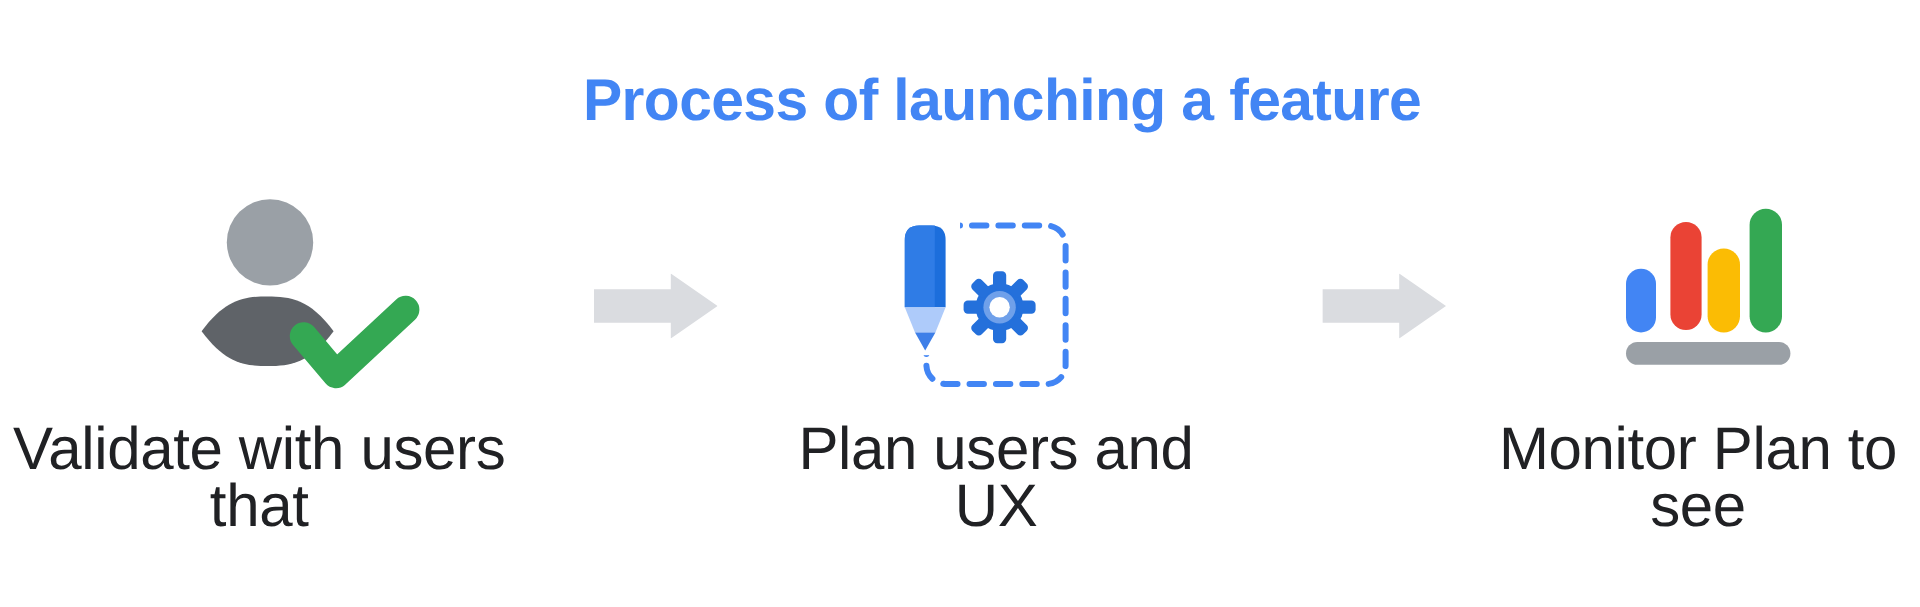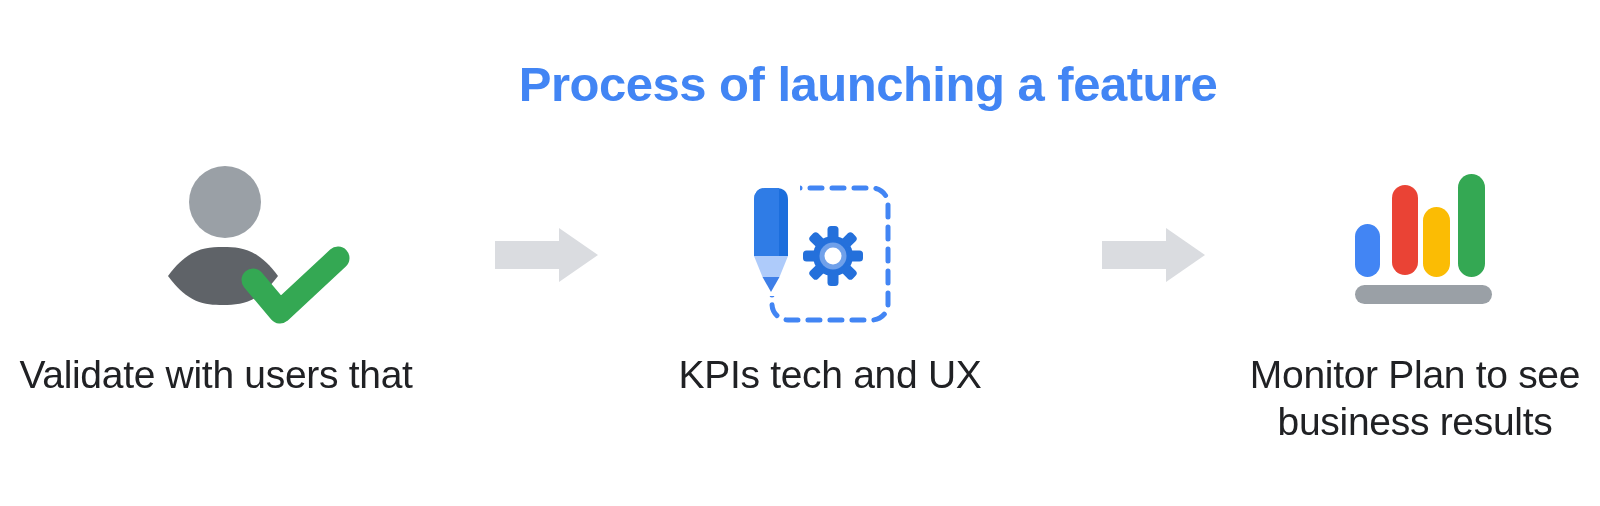--- a/index.html
+++ b/index.html
@@ -1,27 +1,27 @@
 <!DOCTYPE html>
 <html><head>
 <meta charset="utf-8">
 <style>
   html,body{margin:0;padding:0;background:#ffffff;}
   .canvas{
     position:relative;width:1600px;height:506px;background:#ffffff;
     font-family:"Liberation Sans",sans-serif;overflow:hidden;
   }
   .title{
-    position:absolute;left:868px;top:56px;transform:translateX(-50%);
+    position:absolute;left:835px;top:56px;transform:translateX(-50%);
     margin:0;font-size:49px;font-weight:700;color:#4285F4;
     white-space:nowrap;letter-spacing:-0.5px;
   }
   .caption{
     position:absolute;top:351px;margin:0;
-    font-size:39px;line-height:47px;color:#202124;
+    font-size:50px;line-height:47px;color:#202124;
     text-align:center;letter-spacing:-0.3px;
   }
   .caption.c1{left:8px;width:416px;}
   .caption.c2{left:628px;width:404px;}
   .caption.c3{left:1208px;width:414px;}
   .icon{position:absolute;}
   .icon.person{left:160px;top:163px;}
   .icon.plan{left:750px;top:180px;}
   .icon.chart{left:1350px;top:170px;}
   .icon.arrow1{left:495px;top:228px;}
@@ -78,21 +78,20 @@
     <rect x="73" y="37" width="27" height="70" rx="13.5" fill="#FBBC04"></rect>
     <rect x="108" y="4" width="27" height="103" rx="13.5" fill="#34A853"></rect>
     <rect x="5" y="115" width="137" height="19" rx="9.5" fill="#9AA0A6"></rect>
   </svg>
 
   <p class="caption c1">
     <span>Validate with users that</span><br>
   </p>
 
   <p class="caption c2">
-    <span>KPIs tech and UX</span><br>
+    <span>Plan users and UX</span><br>
   </p>
 
   <p class="caption c3">
     <span>Monitor Plan to see</span><br>
-    <span>business results</span>
   </p>
 
 </div>
 
 </body></html>

